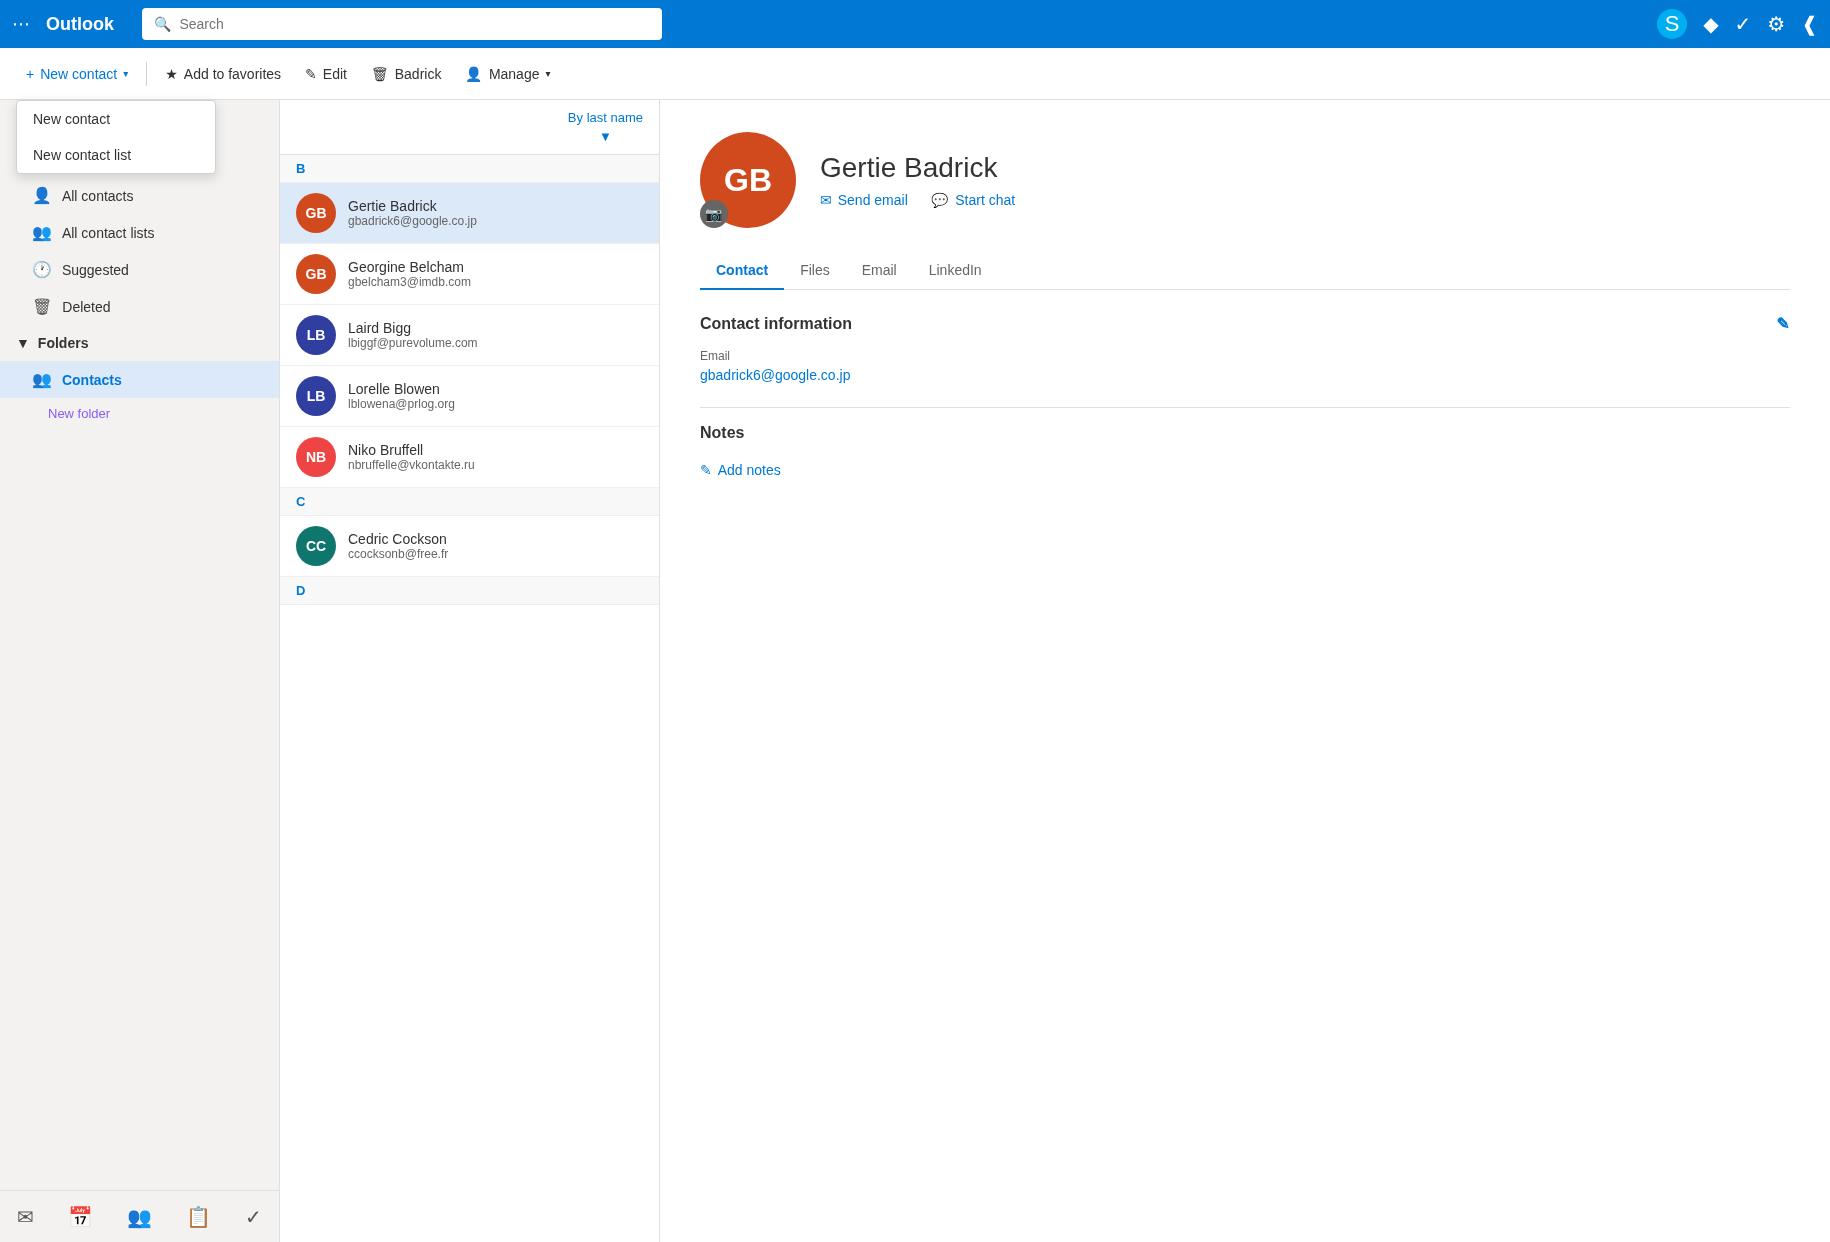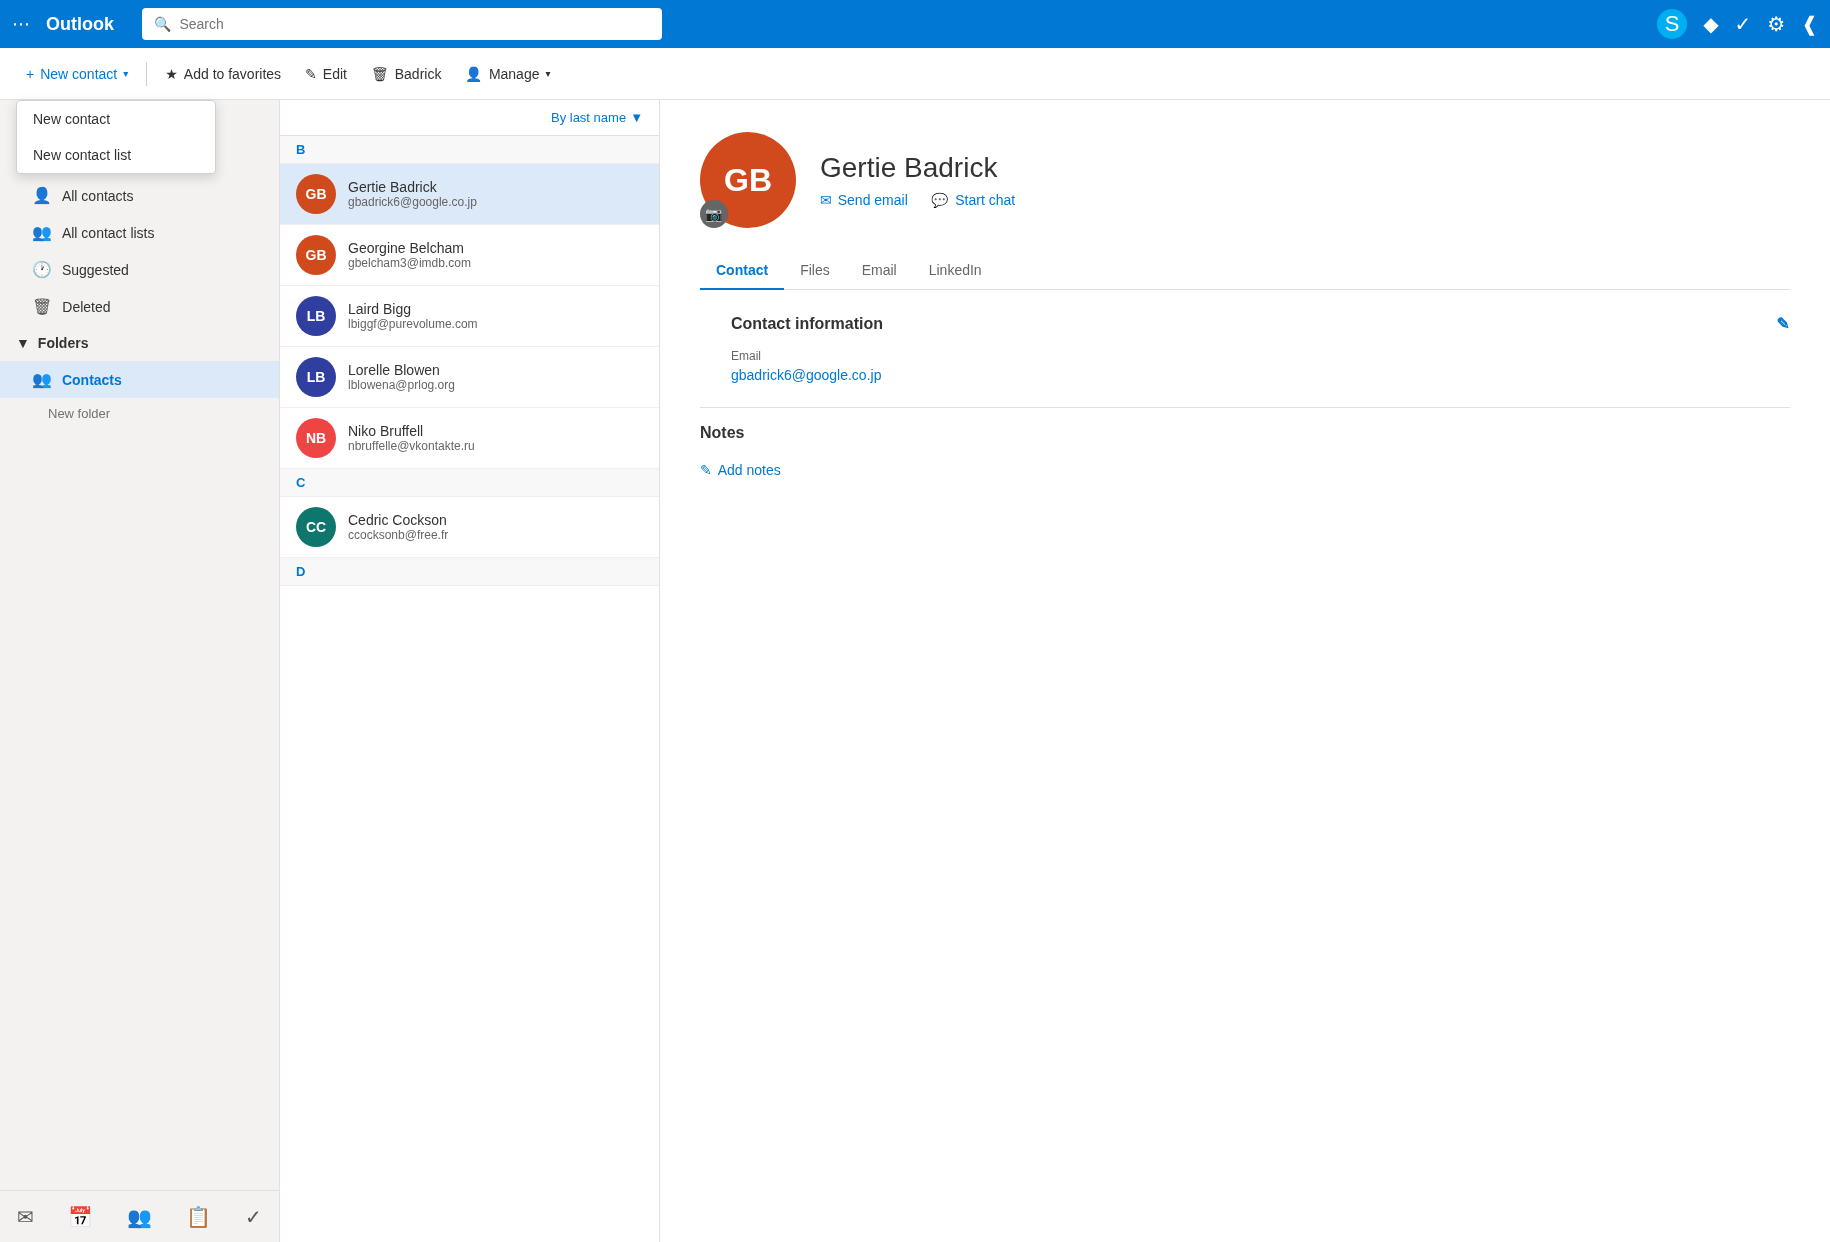--- a/index.html
+++ b/index.html
@@ -67,21 +67,21 @@
     .sidebar-item {
       display: flex; align-items: center; gap: 10px;
       padding: 9px 16px 9px 32px; cursor: pointer; font-size: 14px; color: #333;
       border-radius: 0;
     }
     .sidebar-item.active { background: #dce9f8; color: #0078d4; font-weight: 600; }
     .sidebar-item .item-icon { font-size: 16px; color: #555; }
     .sidebar-item.active .item-icon { color: #0078d4; }
     .sidebar-item-star { color: #f0c040; }
     .sidebar-new-folder {
-      padding: 8px 16px 8px 48px; color: #737373; cursor: pointer; font-size: 13px;
+      padding: 8px 16px 8px 48px; color: #8b5cf6; cursor: pointer; font-size: 13px;
     }
     .sidebar-folders-header {
       display: flex; align-items: center; gap: 8px;
       padding: 10px 16px; cursor: pointer; font-size: 14px; font-weight: 600; color: #333;
     }
 
     
     .bottom-nav {
       display: flex; align-items: center; justify-content: space-around;
       background: #f3f2f1; border-top: 1px solid #e0e0e0;
@@ -94,21 +94,21 @@
       width: 380px; background: white; border-right: 1px solid #e0e0e0;
       display: flex; flex-direction: column; overflow-y: auto; flex-shrink: 0;
     }
     .contact-list-header {
       display: flex; align-items: center; justify-content: space-between;
       padding: 10px 16px; border-bottom: 1px solid #e0e0e0; background: white;
       position: sticky; top: 0;
     }
     .sort-btn {
       display: flex; align-items: center; gap: 4px;
-      color: #0078d4; font-size: 13px; cursor: pointer; border: none; background: transparent;
+      color: #0078d4; font-size: 13px; cursor: pointer; border: none; background: transparent; flex-direction: column;
     }
     .section-letter {
       padding: 6px 16px; font-size: 13px; font-weight: 600; color: #0078d4;
       background: #f8f8f8; border-bottom: 1px solid #eee;
     }
     .contact-row {
       display: flex; align-items: center; gap: 12px;
       padding: 10px 16px; cursor: pointer; border-bottom: 1px solid #f0f0f0;
     }
     .contact-row.selected { background: #dce9f8; }
@@ -155,21 +155,21 @@
     .detail-tabs {
       display: flex; gap: 0; border-bottom: 1px solid #e0e0e0; margin-bottom: 24px;
     }
     .detail-tab {
       padding: 10px 16px; cursor: pointer; font-size: 14px; color: #666;
       border-bottom: 2px solid transparent; margin-bottom: -1px;
     }
     .detail-tab.active { color: #0078d4; border-bottom-color: #0078d4; font-weight: 600; }
 
     
-    .contact-info-section { margin-bottom: 24px; margin-left: 31px; }
+    .contact-info-section { margin-bottom: 24px; }
     .contact-info-title {
       display: flex; align-items: center; justify-content: space-between;
       font-size: 16px; font-weight: 600; color: #333; margin-bottom: 16px;
     }
     .edit-pencil { color: #0078d4; cursor: pointer; font-size: 16px; }
     .info-field { margin-bottom: 16px; }
     .info-label { font-size: 12px; color: #666; margin-bottom: 4px; }
     .info-value { font-size: 14px; color: #0078d4; }
     .info-divider { border: none; border-top: 1px solid #e0e0e0; margin: 16px 0; }
 

